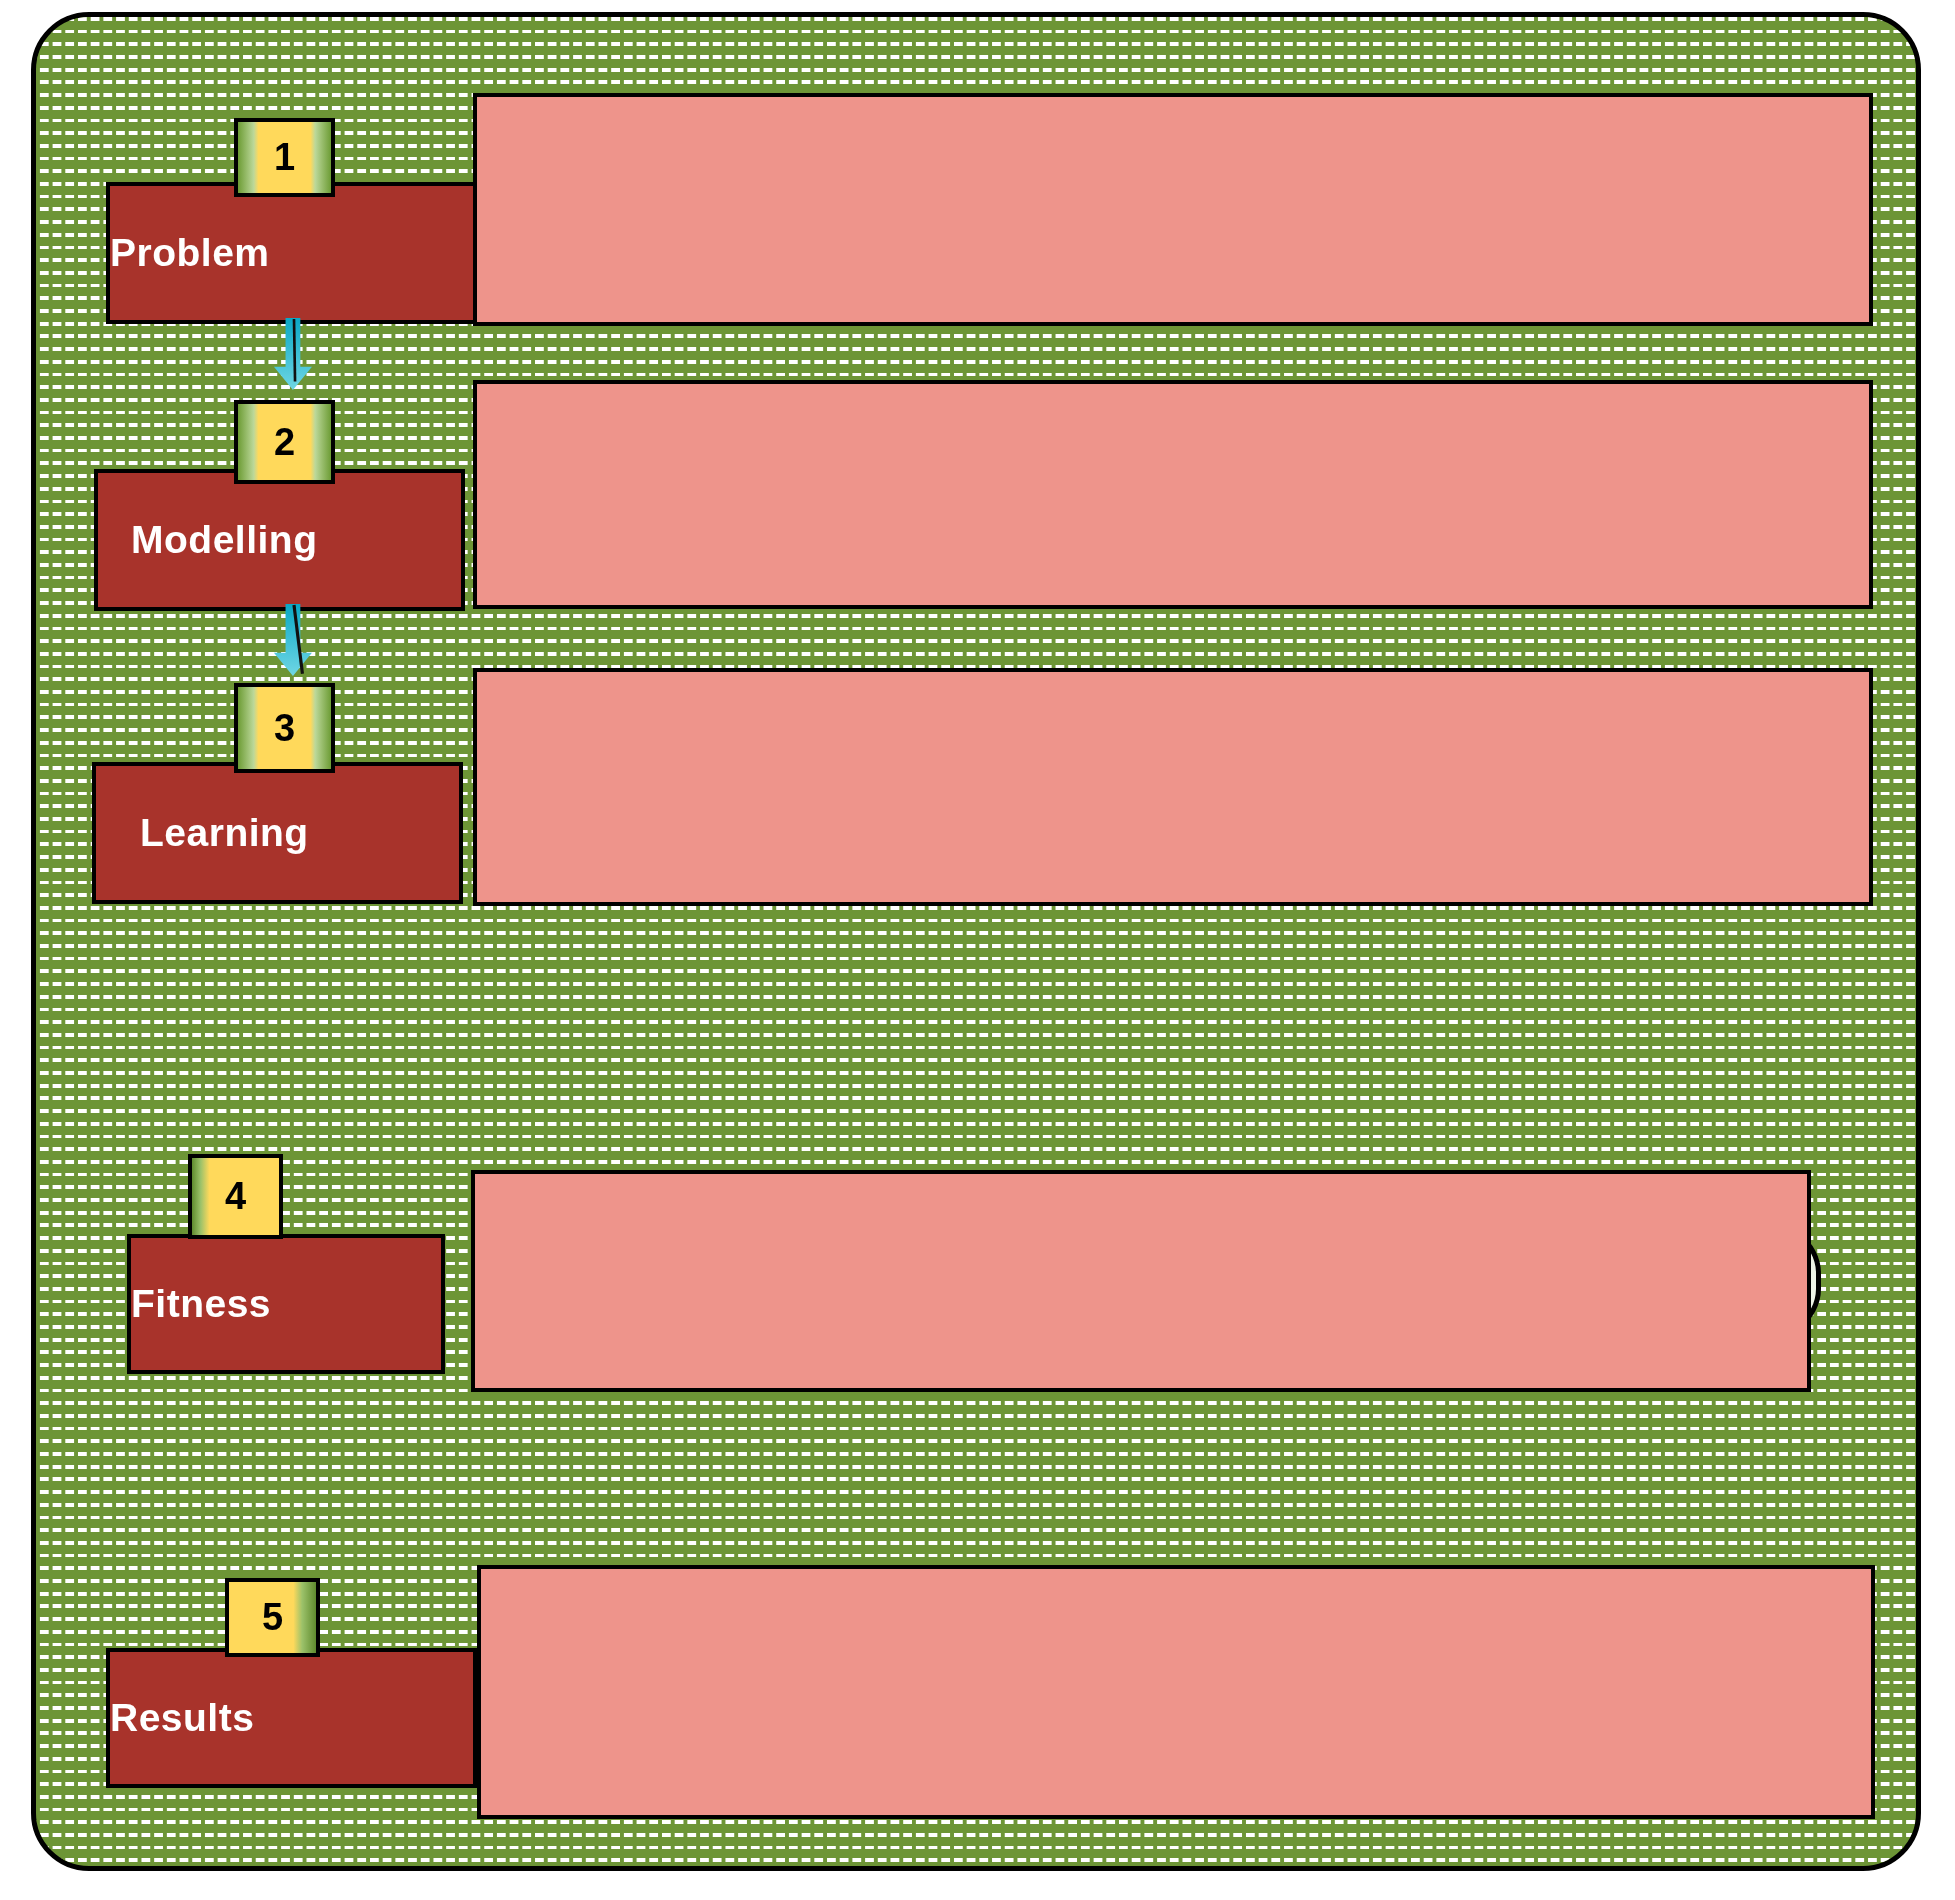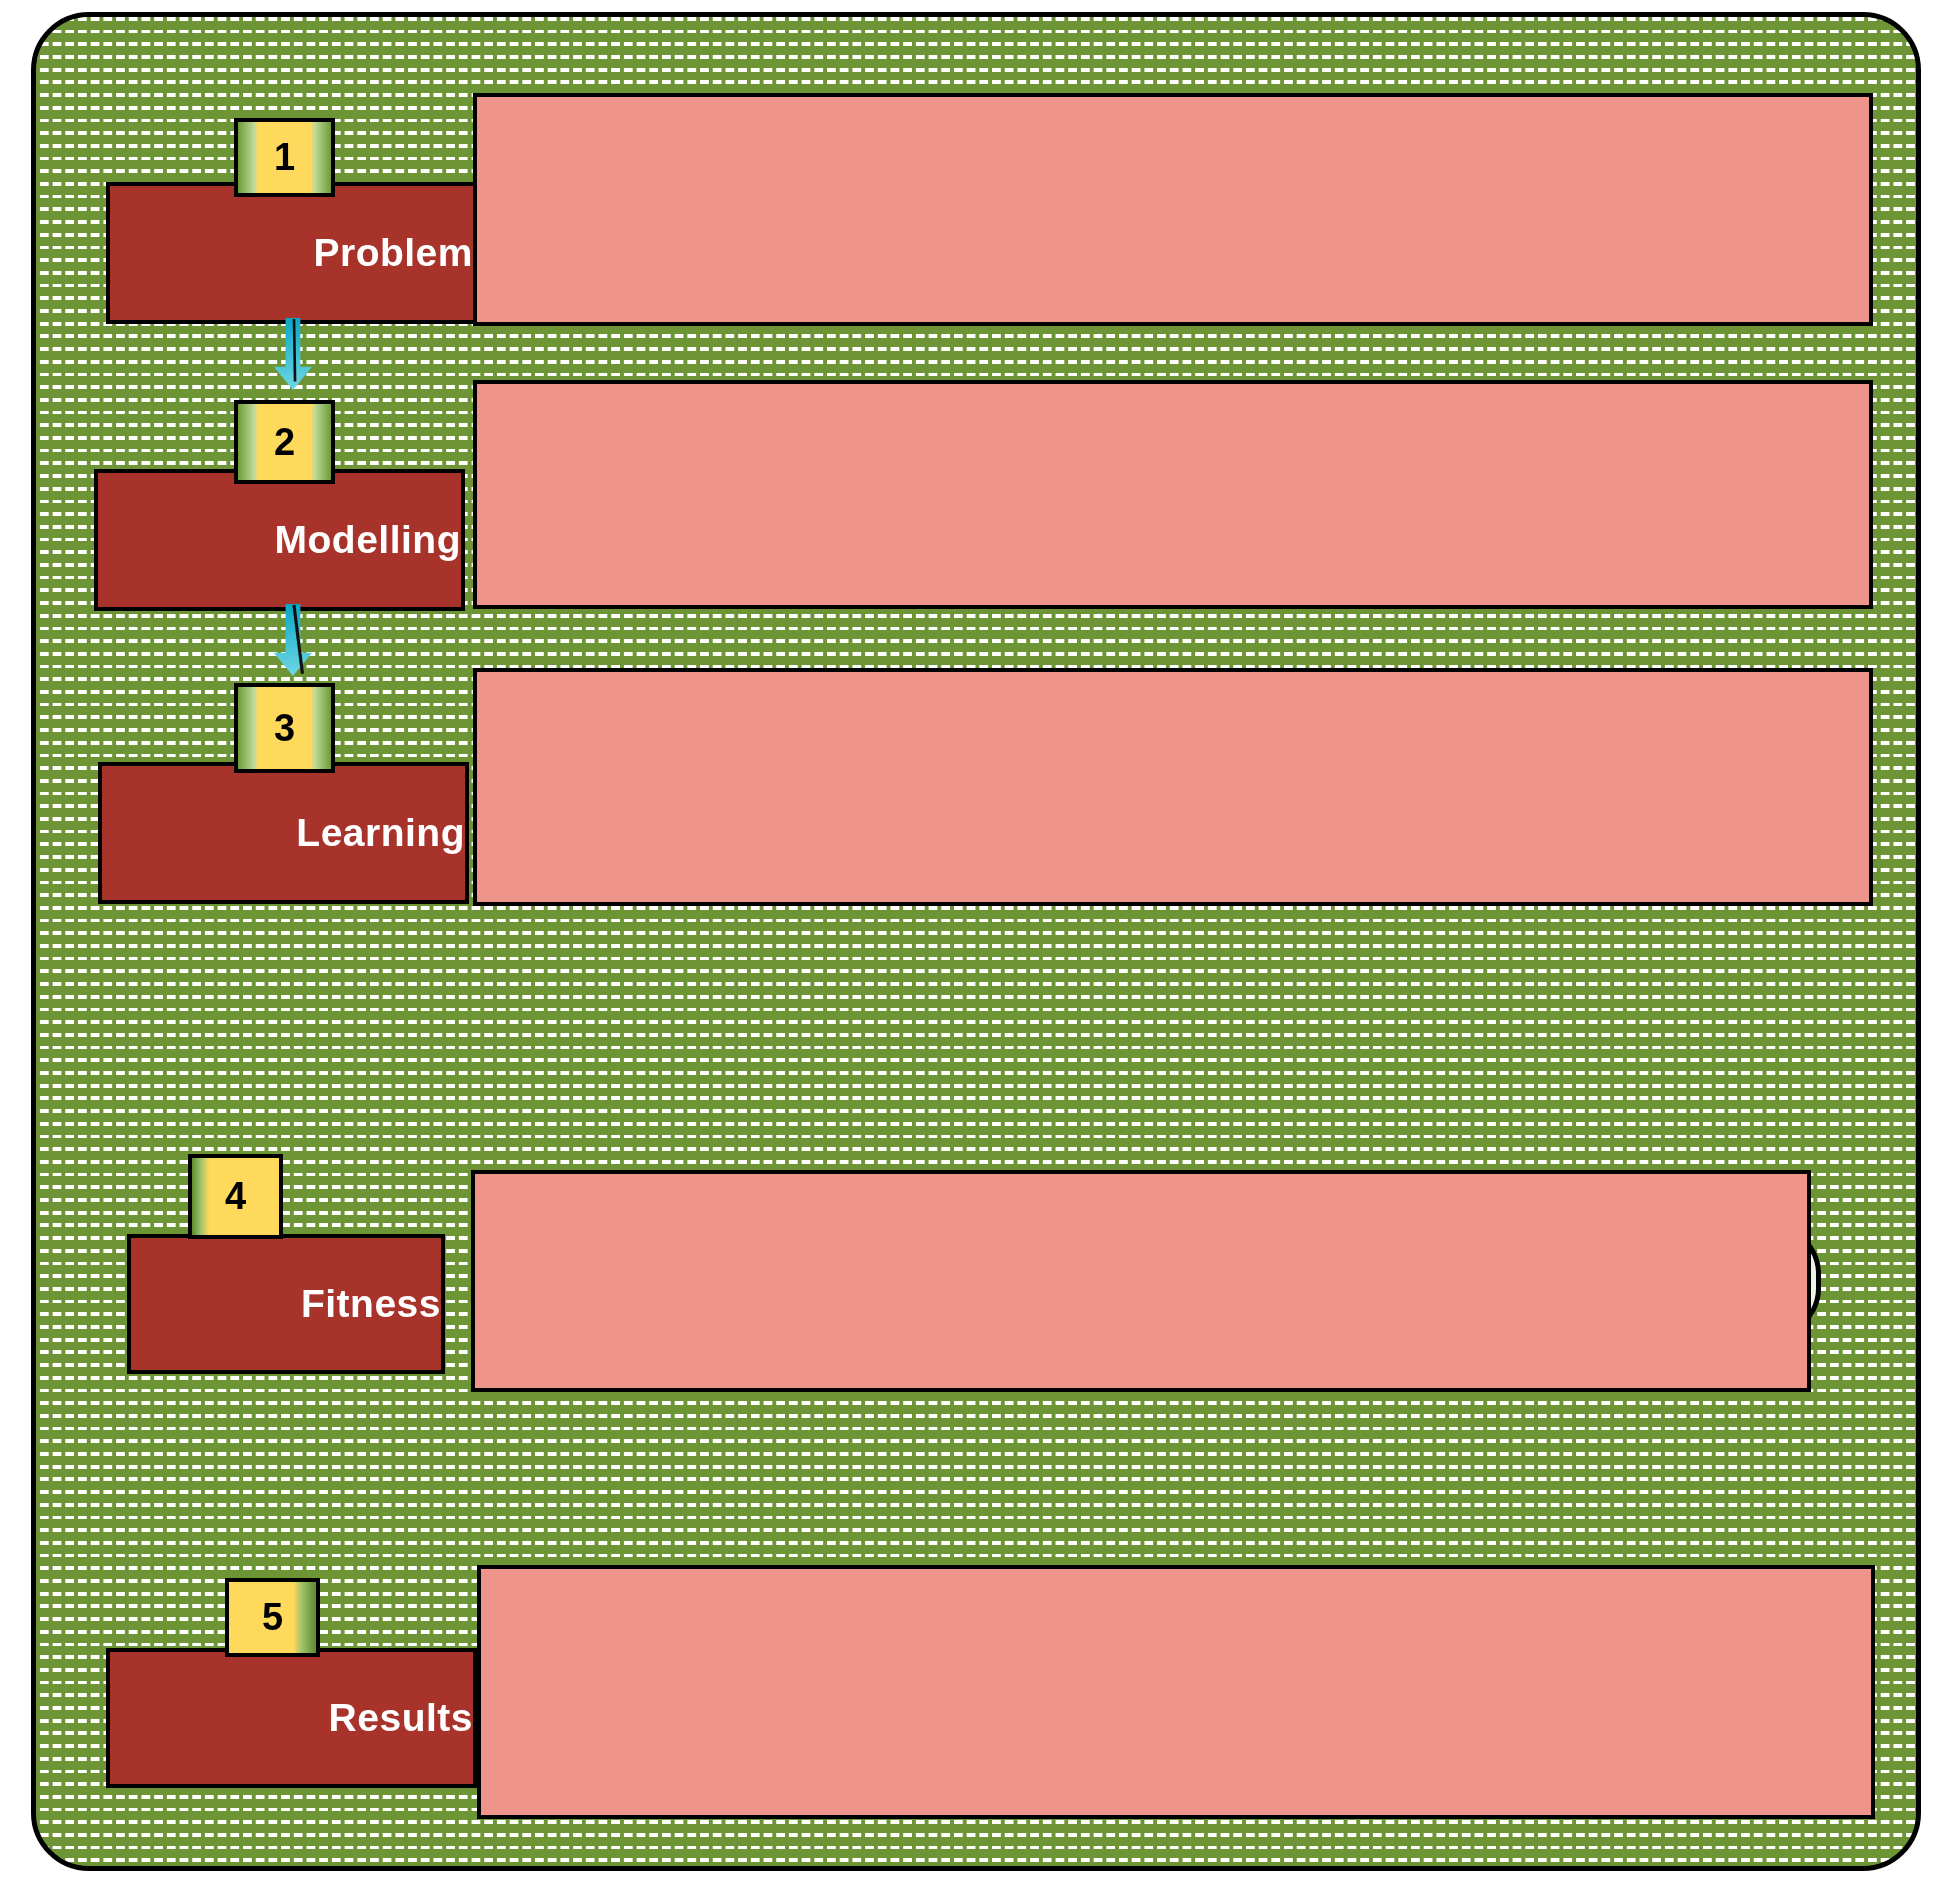--- a/index.html
+++ b/index.html
@@ -36,21 +36,21 @@
     -webkit-mask-image:repeating-linear-gradient(to bottom,#000 0 3.7px,transparent 3.7px 12.7px);
     mask-image:repeating-linear-gradient(to bottom,#000 0 3.7px,transparent 3.7px 12.7px);
   }
 
   
   .stage-box{
     position:absolute;
     background:#a8332b;
     border:4.8px solid #000000;
     box-sizing:border-box;
-    display:flex;align-items:center;justify-content:flex-end;
+    display:flex;align-items:center;justify-content:flex-start;
     color:#ffffff;
     font-weight:bold;
     font-size:39px;
     letter-spacing:0.5px;
     z-index:6;
   }
 
   
   .num-tab{
     position:absolute;
@@ -167,21 +167,21 @@
   <defs>
     <linearGradient id="ag2" x1="0" y1="0" x2="0" y2="1">
       <stop offset="0%" stop-color="#0aa8c6"></stop>
       <stop offset="100%" stop-color="#6fd6e4"></stop>
     </linearGradient>
   </defs>
   <path d="M44 0 L72 0 L72 92 L94 92 L58 136 L22 92 L44 92 Z" fill="url(#ag2)"></path>
   <path d="M60 2 L76 132" stroke="#111" stroke-width="6" fill="none"></path>
 </svg>
 
-<div class="stage-box" style="left:98px;top:762px;width:371px;height:142px;">
+<div class="stage-box" style="left:92px;top:762px;width:371px;height:142px;padding-left:44px;">
   <span>Learning</span>
 </div>
 <div class="num-tab" style="left:234px;top:683px;width:101px;height:90px;">
   <span>3</span>
 </div>
 <div class="panel" style="left:473px;top:668px;width:1400px;height:238px;"></div>
 <div class="pill" style="left:509px;top:717px;width:577px;height:140px;">
   <span>Global Optimization Performance</span>
 </div>
 <div class="pill" style="left:1234px;top:717px;width:582px;height:140px;">

